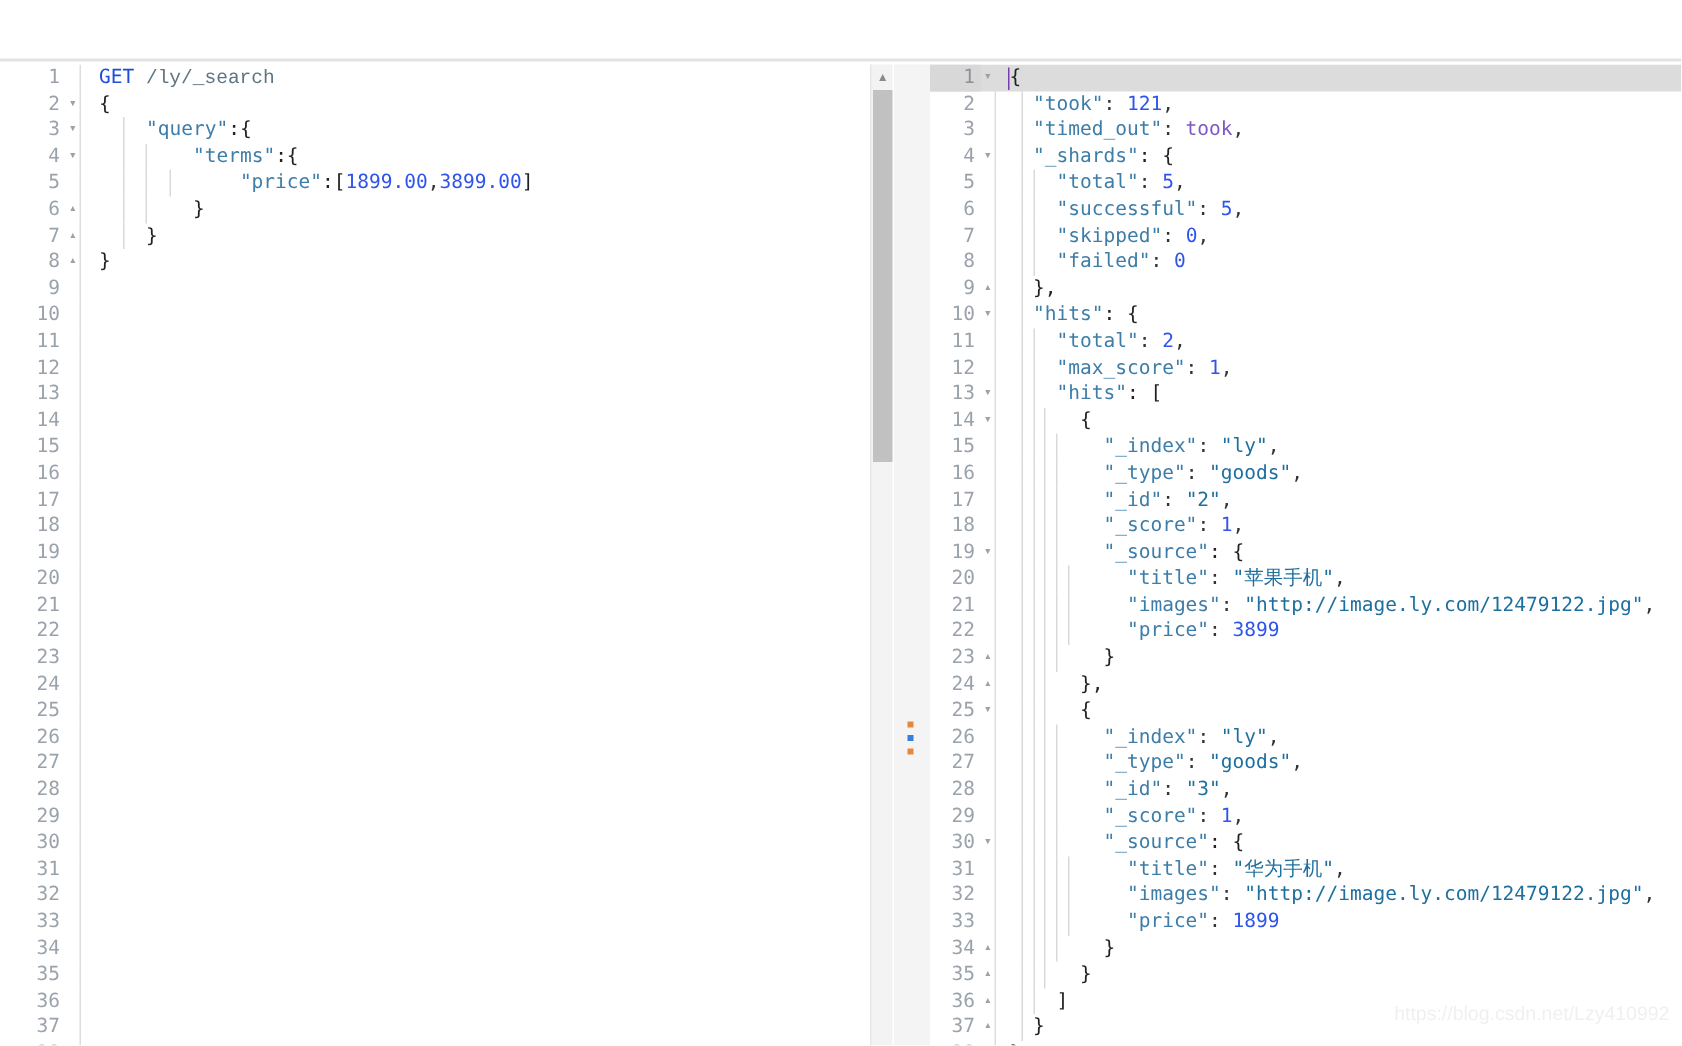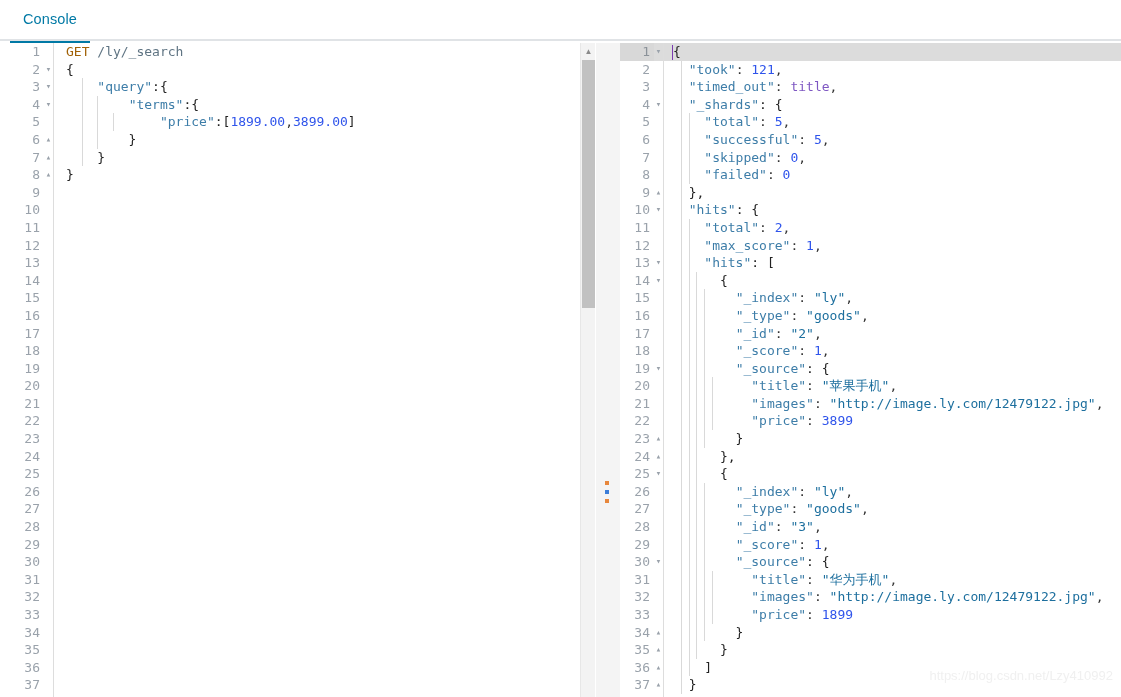--- a/index.html
+++ b/index.html
@@ -104,22 +104,22 @@
   .ig {
     position: absolute;
     top: 0; bottom: 0;
     width: 1px;
     background: #d9d9d9;
   }
 
   .txt { position: relative; }
 
   
-  .t-method { color: #a16207; }
-  .t-url    { color: #5f7483; }
+  .t-method { color: #1d4ed8; }
+  .t-url    { color: #5f7483; font-family: Liberation Mono, monospace; }
   .t-key    { color: #3d7da8; }
   .t-str    { color: #1d6f9e; }
   .t-num    { color: #2f54eb; }
   .t-bool   { color: #7e57c2; }
   .t-punc   { color: #333333; }
   .t-brace  { color: #212121; }
 
   
   .caret {
     position: absolute;
@@ -188,21 +188,20 @@
     white-space: nowrap;
   }
 </style>
 </head>
 <body>
 
 <div id="app">
 
   <div class="tabbar">
     <div class="tabs" id="tab-list">
-        <div class="tab active">Console</div>
       </div>
   </div>
 
   <div class="pane pane-left">
     <div class="code-area" id="left-lines">
         <div class="line"><div class="gutter">1</div><div class="sep"></div><div class="code"><span class="txt"><span class="t-method">GET</span><span class="t-punc"> </span><span class="t-url">/ly/_search</span></span></div></div>
         <div class="line"><div class="gutter">2<div class="fold">▾</div></div><div class="sep"></div><div class="code"><span class="txt"><span class="t-brace">{</span></span></div></div>
         <div class="line"><div class="gutter">3<div class="fold">▾</div></div><div class="sep"></div><div class="code"><span class="ig" style="left: 15.64px;"></span><span class="txt"><span class="t-punc">    </span><span class="t-key">"query"</span><span class="t-brace">:{</span></span></div></div>
         <div class="line"><div class="gutter">4<div class="fold">▾</div></div><div class="sep"></div><div class="code"><span class="ig" style="left: 15.64px;"></span><span class="ig" style="left: 31.28px;"></span><span class="txt"><span class="t-punc">        </span><span class="t-key">"terms"</span><span class="t-brace">:{</span></span></div></div>
         <div class="line"><div class="gutter">5</div><div class="sep"></div><div class="code"><span class="ig" style="left: 15.64px;"></span><span class="ig" style="left: 31.28px;"></span><span class="ig" style="left: 46.92px;"></span><span class="txt"><span class="t-punc">            </span><span class="t-key">"price"</span><span class="t-brace">:[</span><span class="t-num">1899.00</span><span class="t-punc">,</span><span class="t-num">3899.00</span><span class="t-brace">]</span></span></div></div>
@@ -252,21 +251,21 @@
       <i class="a"></i>
         <i class="b"></i>
         <i class="a"></i>
     </div>
   </div>
 
   <div class="pane pane-right">
     <div class="code-area" id="right-lines">
         <div class="line current"><div class="gutter current-gut">1<div class="fold">▾</div></div><div class="sep"></div><div class="code"><span class="txt"><span class="t-brace">{</span><span class="caret"></span></span></div></div>
         <div class="line"><div class="gutter">2</div><div class="sep"></div><div class="code"><span class="ig" style="left: 7.82px;"></span><span class="txt"><span class="t-punc">  </span><span class="t-key">"took"</span><span class="t-punc">: </span><span class="t-num">121</span><span class="t-punc">,</span></span></div></div>
-        <div class="line"><div class="gutter">3</div><div class="sep"></div><div class="code"><span class="ig" style="left: 7.82px;"></span><span class="txt"><span class="t-punc">  </span><span class="t-key">"timed_out"</span><span class="t-punc">: </span><span class="t-bool">title</span><span class="t-punc">,</span></span></div></div>
+        <div class="line"><div class="gutter">3</div><div class="sep"></div><div class="code"><span class="ig" style="left: 7.82px;"></span><span class="txt"><span class="t-punc">  </span><span class="t-key">"timed_out"</span><span class="t-punc">: </span><span class="t-bool">took</span><span class="t-punc">,</span></span></div></div>
         <div class="line"><div class="gutter">4<div class="fold">▾</div></div><div class="sep"></div><div class="code"><span class="ig" style="left: 7.82px;"></span><span class="txt"><span class="t-punc">  </span><span class="t-key">"_shards"</span><span class="t-brace">: {</span></span></div></div>
         <div class="line"><div class="gutter">5</div><div class="sep"></div><div class="code"><span class="ig" style="left: 7.82px;"></span><span class="ig" style="left: 15.64px;"></span><span class="txt"><span class="t-punc">    </span><span class="t-key">"total"</span><span class="t-punc">: </span><span class="t-num">5</span><span class="t-punc">,</span></span></div></div>
         <div class="line"><div class="gutter">6</div><div class="sep"></div><div class="code"><span class="ig" style="left: 7.82px;"></span><span class="ig" style="left: 15.64px;"></span><span class="txt"><span class="t-punc">    </span><span class="t-key">"successful"</span><span class="t-punc">: </span><span class="t-num">5</span><span class="t-punc">,</span></span></div></div>
         <div class="line"><div class="gutter">7</div><div class="sep"></div><div class="code"><span class="ig" style="left: 7.82px;"></span><span class="ig" style="left: 15.64px;"></span><span class="txt"><span class="t-punc">    </span><span class="t-key">"skipped"</span><span class="t-punc">: </span><span class="t-num">0</span><span class="t-punc">,</span></span></div></div>
         <div class="line"><div class="gutter">8</div><div class="sep"></div><div class="code"><span class="ig" style="left: 7.82px;"></span><span class="ig" style="left: 15.64px;"></span><span class="txt"><span class="t-punc">    </span><span class="t-key">"failed"</span><span class="t-punc">: </span><span class="t-num">0</span></span></div></div>
         <div class="line"><div class="gutter">9<div class="fold">▴</div></div><div class="sep"></div><div class="code"><span class="ig" style="left: 7.82px;"></span><span class="txt"><span class="t-brace">  },</span></span></div></div>
         <div class="line"><div class="gutter">10<div class="fold">▾</div></div><div class="sep"></div><div class="code"><span class="ig" style="left: 7.82px;"></span><span class="txt"><span class="t-punc">  </span><span class="t-key">"hits"</span><span class="t-brace">: {</span></span></div></div>
         <div class="line"><div class="gutter">11</div><div class="sep"></div><div class="code"><span class="ig" style="left: 7.82px;"></span><span class="ig" style="left: 15.64px;"></span><span class="txt"><span class="t-punc">    </span><span class="t-key">"total"</span><span class="t-punc">: </span><span class="t-num">2</span><span class="t-punc">,</span></span></div></div>
         <div class="line"><div class="gutter">12</div><div class="sep"></div><div class="code"><span class="ig" style="left: 7.82px;"></span><span class="ig" style="left: 15.64px;"></span><span class="txt"><span class="t-punc">    </span><span class="t-key">"max_score"</span><span class="t-punc">: </span><span class="t-num">1</span><span class="t-punc">,</span></span></div></div>
         <div class="line"><div class="gutter">13<div class="fold">▾</div></div><div class="sep"></div><div class="code"><span class="ig" style="left: 7.82px;"></span><span class="ig" style="left: 15.64px;"></span><span class="txt"><span class="t-punc">    </span><span class="t-key">"hits"</span><span class="t-brace">: [</span></span></div></div>

